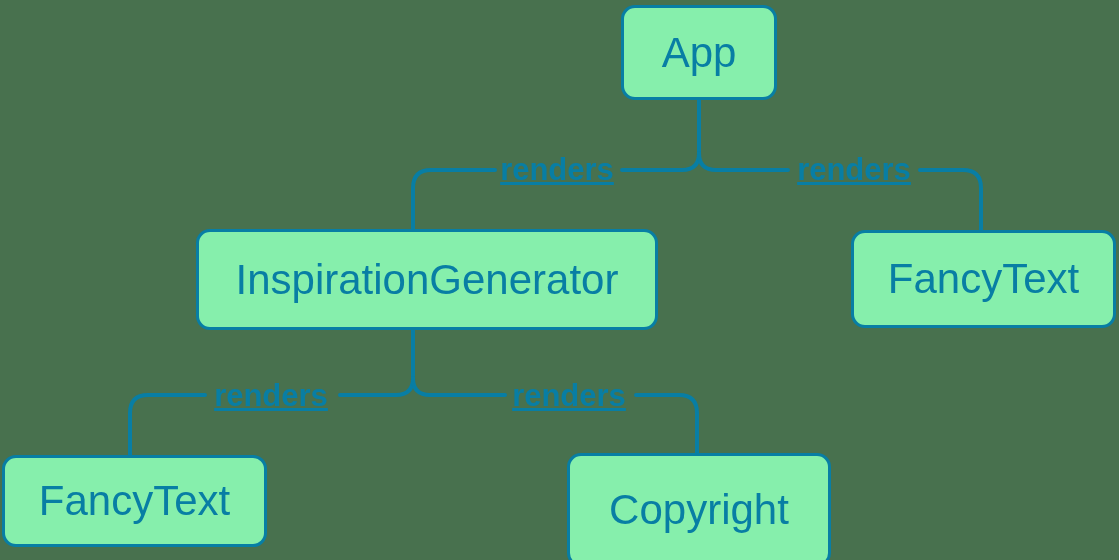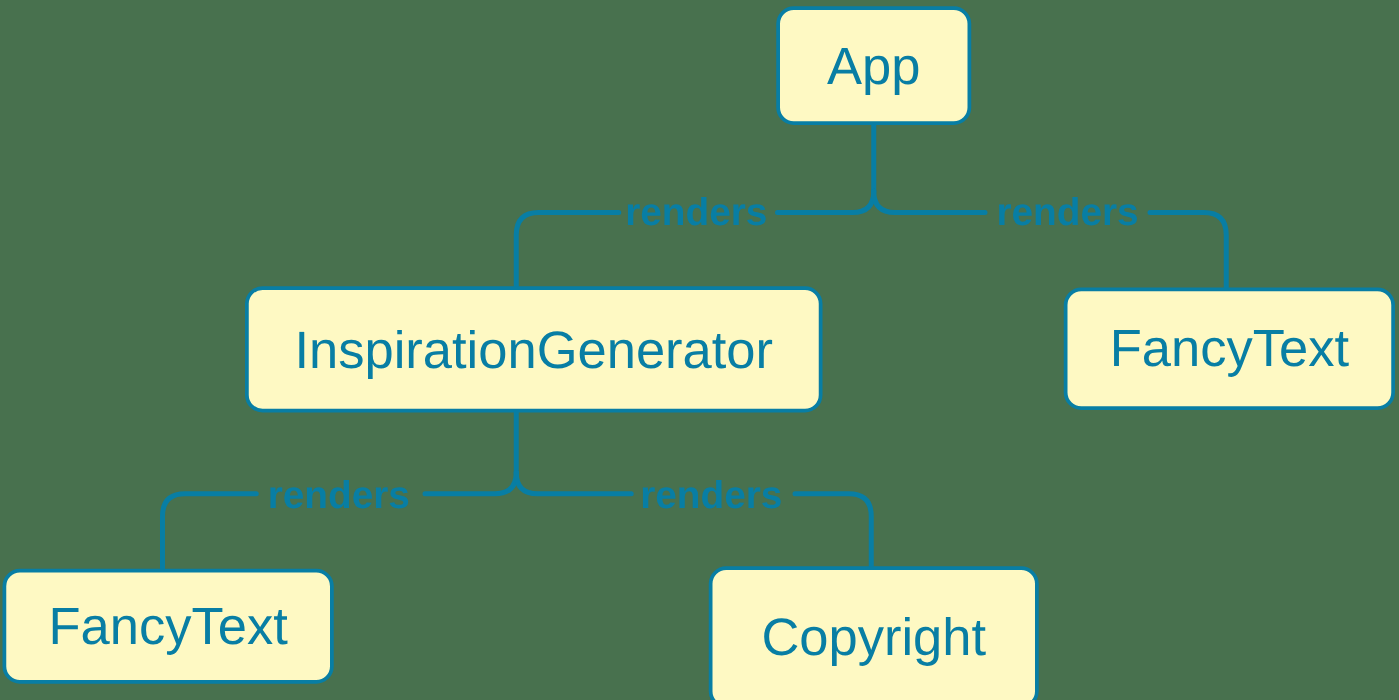--- a/index.html
+++ b/index.html
@@ -24,21 +24,21 @@
   }
   .edges-svg path {
     fill: none;
     stroke: #087ea4;
     stroke-width: 4;
     stroke-linecap: round;
   }
   .node {
     position: absolute;
     box-sizing: border-box;
-    background: #fef9c3;
+    background: #86efac;
     border: 3px solid #087ea4;
     border-radius: 14px;
     display: flex;
     align-items: center;
     justify-content: center;
     color: #087ea4;
     font-size: 42px;
     font-weight: 500;
     white-space: nowrap;
   }
@@ -47,20 +47,21 @@
   .node-fancy-top    { left: 851px; top: 230px; width: 265px; height: 98px;  }
   .node-fancy-bottom { left: 2px;   top: 455px; width: 265px; height: 92px;  }
   .node-copyright    { left: 567px; top: 453px; width: 264px; height: 114px;  }
   .edge-label {
     position: absolute;
     transform: translate(-50%, -50%);
     color: #087ea4;
     font-size: 31px;
     font-weight: 700;
     white-space: nowrap;
+    text-decoration: underline;
   }
   .edge-label-1 { left: 557px; top: 170px; }
   .edge-label-2 { left: 854px; top: 170px; }
   .edge-label-3 { left: 271px; top: 396px; }
   .edge-label-4 { left: 569px; top: 396px; }
 </style>
 </head>
 <body>
 
 <div class="stage">

